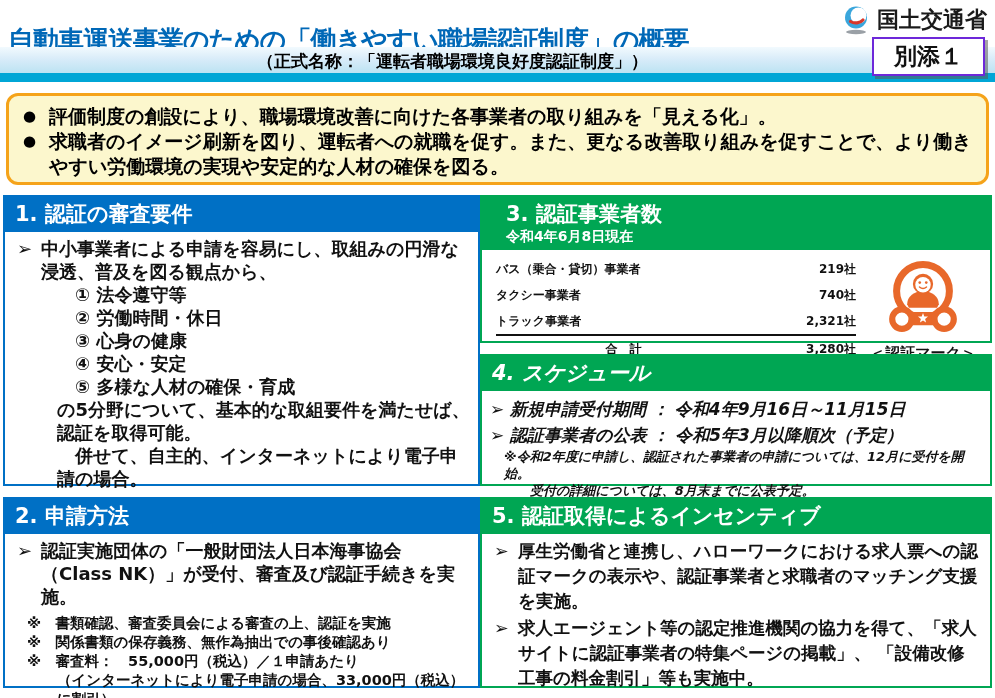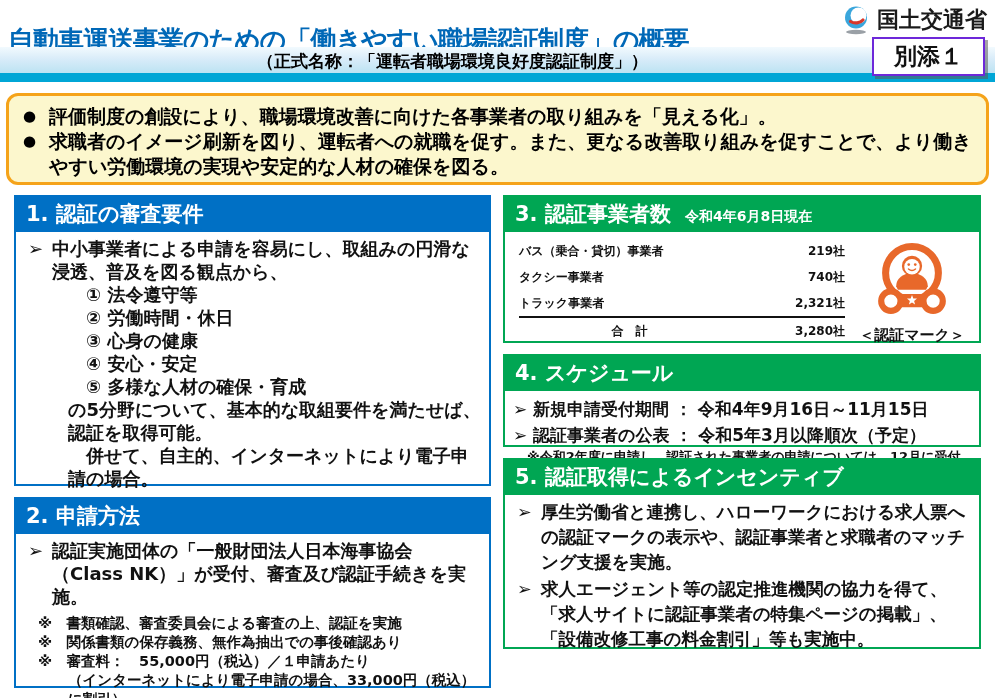--- a/index.html
+++ b/index.html
@@ -21,32 +21,32 @@
     padding:2px 20px; font-size:23px; font-weight:600; box-shadow:3px 3px 0 rgba(90,90,90,.55);
     z-index:5; }
 
   
   .summary { margin:5px 6px 0 6px; height:92px; background:#FCF7CD; border:3px solid #F5A31A;
     border-radius:12px; padding:8px 14px; }
   .s-item { display:flex; font-size:19px; font-weight:700; line-height:25px; color:#000; }
   .s-item .dot { flex:none; width:26px; font-size:15px; line-height:25px; }
 
   
-  .cols { display:flex; gap:12px; padding:0 14px; margin-top:10px; }
+  .cols { display:flex; padding:0 3px; margin-top:10px; }
   .col { display:flex; flex-direction:column; }
   .col-left { width:477px; gap:11px; }
   .col-right { flex:1; gap:11px; }
 
   .box { background:#fff; border:2px solid; display:flex; flex-direction:column; }
   .box.blue { border-color:#0070C5; }
   .box.green { border-color:#00A653; }
   .box-hd { color:#fff; font-weight:800; font-size:21px; padding:3px 10px 4px 10px;
     display:flex; align-items:baseline; flex:none; }
   .blue .box-hd { background:#0070C5; }
-  .green .box-hd { background:#00A653; }
+  .green .box-hd { background:#00A653;flex-direction:column; }
   .hd-date { font-size:14px; font-weight:600; margin-left:14px; }
   .box-bd { flex:1; padding:5px 8px; }
 
   .arrow-item { display:flex; }
   .arr { flex:none; width:28px; text-align:left; padding-left:4px; }
 
   
   .s1 .box-bd { font-size:18px; font-weight:600; line-height:23px; }
   .s1 .num-list { margin-left:62px; }
   .s1 .outro { margin-left:44px; }
@@ -71,21 +71,21 @@
   
   .s4 .box-bd { font-size:17px; font-weight:700; line-height:26px; }
   .s4 .arr { width:20px; padding-left:0; }
   .s4 .notes { font-size:13px; line-height:17px; font-weight:600; margin-left:14px; }
   .s4 .notes .sub { padding-left:26px; }
 
   
   .s5 .box-bd { font-size:17.5px; font-weight:600; line-height:25px; }
   .s5 .arrow-item + .arrow-item { margin-top:2px; }
 
-  .h291{height:291px;} .h191{height:191px;} .h148{height:148px;} .h132{height:93px;}
+  .h291{height:291px;} .h191{height:191px;} .h148{height:148px;} .h132{height:132px;font-style:italic;}
 </style>
 </head>
 <body>
 
 <div class="page">
 
   <div class="hdr">
     <div class="title">自動車運送事業のための「働きやすい職場認証制度」の概要</div>
     <div class="band">
       <span class="subtitle">（正式名称：「運転者職場環境良好度認証制度」）</span>

